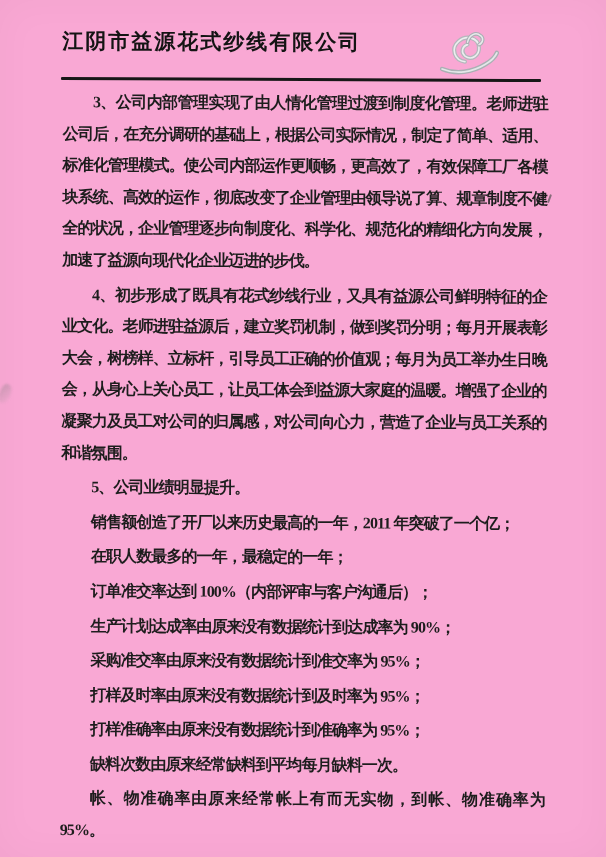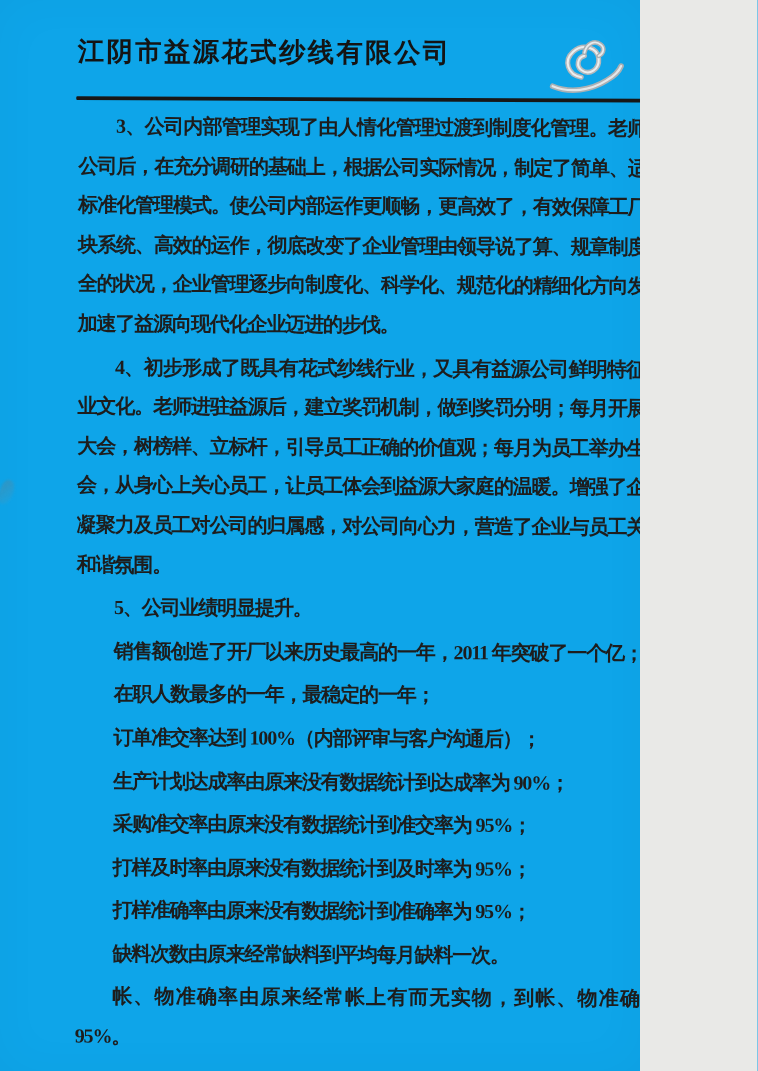--- a/index.html
+++ b/index.html
@@ -3,22 +3,22 @@
 <meta charset="utf-8">
 <style>
   html,body{margin:0;padding:0;}
   body{
     width:606px;height:857px;
     background:#e9e9e7;
     font-family:"Liberation Serif", serif;
   }
   .page{
     position:relative;
-    width:512px;height:857px;
-    background:#0ea5e9;
+    width:606px;height:857px;
+    background:#f9a8d4;
     overflow:hidden;
     box-shadow:inset 0 0 40px rgba(0,0,0,0.03);
   }
   .sheet{
     position:absolute;inset:0;
     transform:rotate(0.25deg);
     transform-origin:60px 80px;
   }
   .company-name{
     position:absolute;

